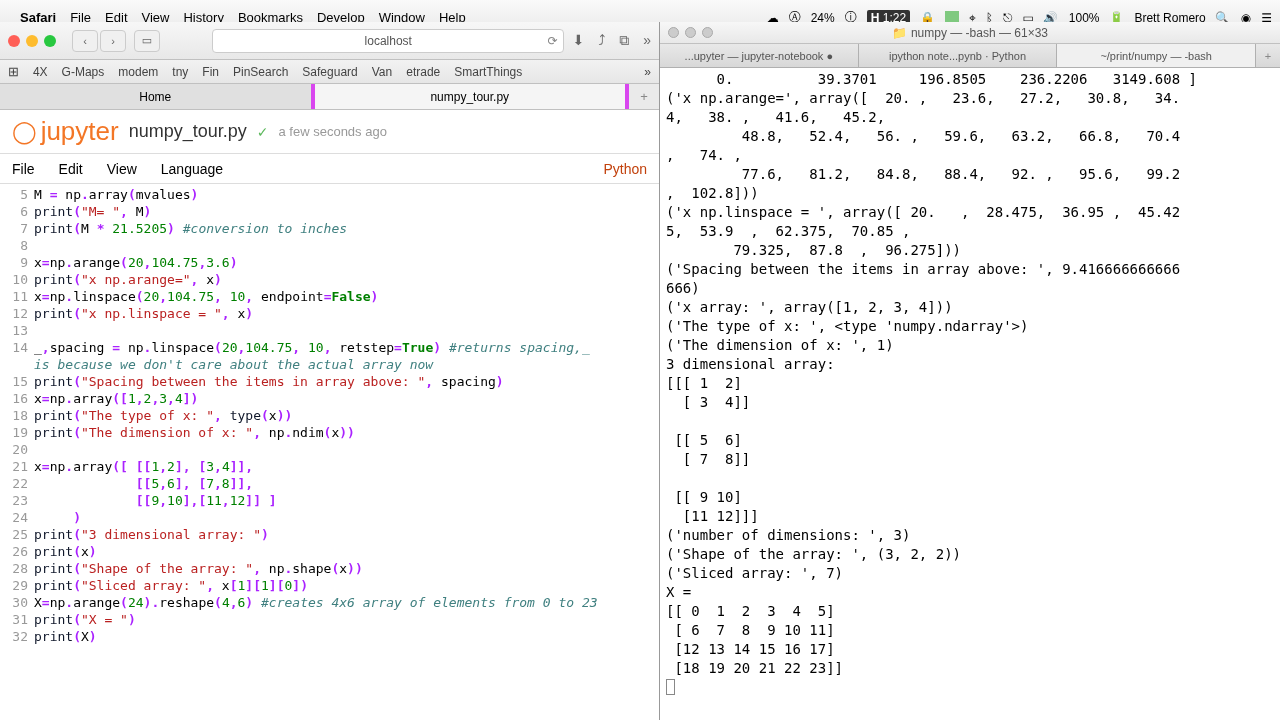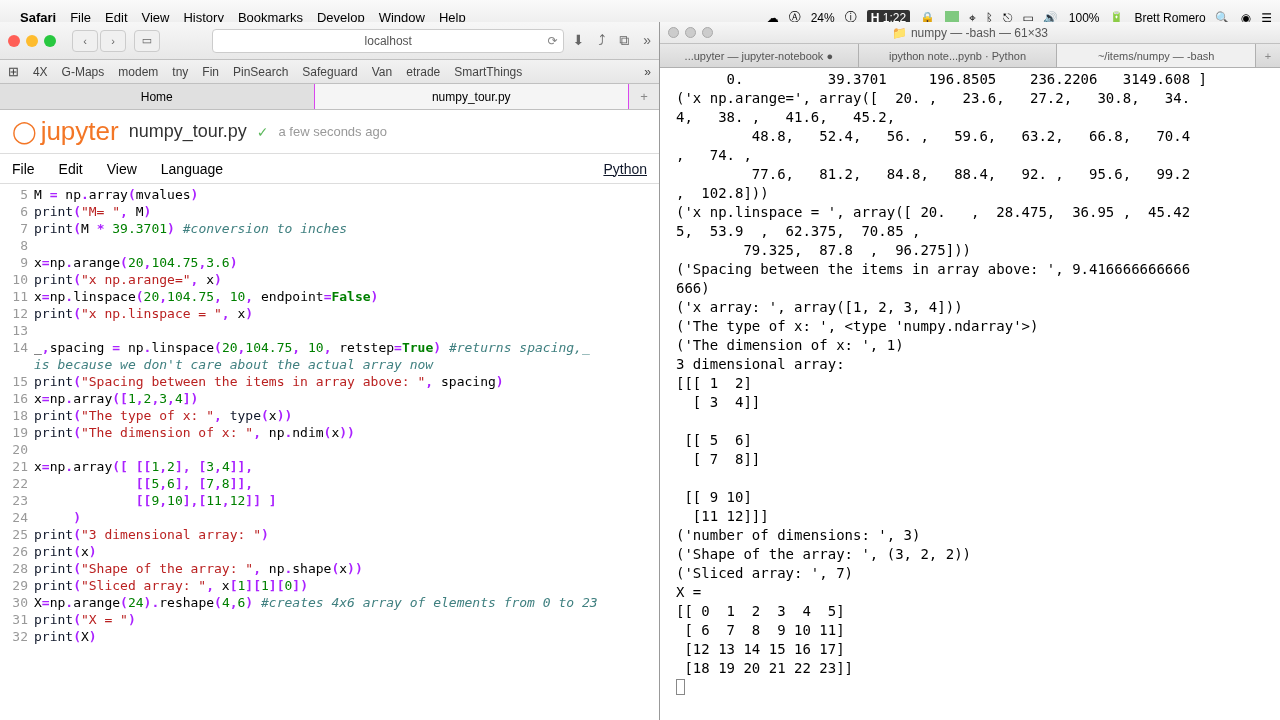--- a/index.html
+++ b/index.html
@@ -24,33 +24,33 @@
 .nav-btns { display: flex; gap: 2px; }
 .nav-btn { width: 26px; height: 22px; background: #f0f0f0; border: 1px solid #ccc; border-radius: 4px; display: flex; align-items: center; justify-content: center; font-size: 11px; color: #666; }
 .url-bar { flex: 1; height: 24px; background: #fff; border: 1px solid #ccc; border-radius: 4px; display: flex; align-items: center; justify-content: center; font-size: 12px; color: #555; position: relative; margin-left: 44px; }
 .url-bar .reload { position: absolute; right: 6px; color: #888; }
 .safari-icons { display: flex; gap: 14px; color: #666; font-size: 14px; }
 
 .fav-bar { height: 24px; background: linear-gradient(#f2f2f2, #e6e6e6); border-bottom: 1px solid #c0c0c0; display: flex; align-items: center; padding: 0 8px; gap: 14px; font-size: 12px; color: #444; }
 .fav-bar .grid-icon { font-size: 13px; }
 
 .jup-tabs { height: 26px; background: #eaeaea; display: flex; border-bottom: 1px solid #c0c0c0; }
-.jup-tab { flex: 1; display: flex; align-items: center; justify-content: center; font-size: 12px; border-right: 1px solid #d946ef; background: #e0e0e0; }
+.jup-tab { flex: 1; display: flex; align-items: center; justify-content: center; font-size: 12px; border-right: 4px solid #d946ef; background: #e0e0e0; }
 .jup-tab.active { background: #f5f5f5; }
 .jup-tab-add { width: 30px; display: flex; align-items: center; justify-content: center; color: #888; }
 
 .jup-header { height: 44px; display: flex; align-items: center; padding: 0 12px; gap: 10px; border-bottom: 1px solid #ddd; }
 .jup-logo { color: #f37626; font-size: 26px; font-weight: 300; display: flex; align-items: center; gap: 4px; }
 .jup-filename { font-size: 18px; color: #333; }
 .jup-check { color: #5cb85c; font-size: 14px; }
 .jup-saved { color: #999; font-size: 13px; }
 
 .jup-menu { height: 30px; display: flex; align-items: center; padding: 0 12px; gap: 24px; border-bottom: 1px solid #ddd; font-size: 14px; }
 .jup-menu .spacer { flex: 1; }
-.jup-menu .kernel { color: #0f172a; text-decoration: underline; }
+.jup-menu .kernel { color: #c2410c; }
 
 .code-area { flex: 1; background: #fff; overflow: hidden; font-family: Menlo, Monaco, monospace; font-size: 13px; line-height: 17px; padding-top: 2px; }
 .code-line { display: flex; }
 .gutter { width: 34px; text-align: right; color: #999; padding-right: 6px; user-select: none; }
 .code { white-space: pre; }
 .str { color: #ba2121; }
 .num { color: #008000; }
 .op { color: #aa22ff; font-weight: bold; }
 .bool { color: #008000; font-weight: bold; }
 .com { color: #408080; font-style: italic; }
@@ -62,21 +62,21 @@
 .term-title .tl { display: flex; gap: 6px; margin-right: auto; }
 .term-title .tl span { width: 11px; height: 11px; border-radius: 50%; background: #ccc; border: 1px solid #aaa; }
 .term-title .title-text { position: absolute; left: 50%; transform: translateX(-50%); display: flex; align-items: center; gap: 4px; }
 .folder-icon { color: #6db3f2; }
 
 .term-tabs { height: 24px; background: linear-gradient(#e8e8e8, #d8d8d8); display: flex; border-bottom: 1px solid #b0b0b0; font-size: 11px; }
 .term-tab { flex: 1; display: flex; align-items: center; justify-content: center; border-right: 1px solid #b0b0b0; color: #555; overflow: hidden; white-space: nowrap; padding: 0 4px; }
 .term-tab.active { background: #f0f0f0; }
 .term-tab-add { width: 24px; display: flex; align-items: center; justify-content: center; color: #888; }
 
-.term-body { flex: 1; background: #fff; font-family: Menlo, Monaco, monospace; font-size: 14px; line-height: 19px; padding: 2px 6px; white-space: pre; overflow: hidden; color: #000; margin-left: 10px; }
+.term-body { flex: 1; background: #fff; font-family: Menlo, Monaco, monospace; font-size: 14px; line-height: 19px; padding: 2px 6px; white-space: pre; overflow: hidden; color: #000; }
 .cursor { display: inline-block; width: 9px; height: 16px; border: 1px solid #888; vertical-align: text-bottom; }
 </style>
 </head>
 <body>
 
 <div class="menubar">
   <span class="apple"></span>
   <span class="app-name">Safari</span>
   <span class="menu-item">File</span>
   <span class="menu-item">Edit</span>
@@ -171,21 +171,21 @@
       <div class="code-line">
         <div class="gutter">5</div>
         <div class="code"><span>M </span><span class="op">=</span><span> np</span><span class="op">.</span><span>array</span><span class="op">(</span><span>mvalues</span><span class="op">)</span></div>
       </div>
       <div class="code-line">
         <div class="gutter">6</div>
         <div class="code"><span class="builtin">print</span><span class="op">(</span><span class="str">"M= "</span><span class="op">,</span><span> M</span><span class="op">)</span></div>
       </div>
       <div class="code-line">
         <div class="gutter">7</div>
-        <div class="code"><span class="builtin">print</span><span class="op">(</span><span>M </span><span class="op">*</span><span> </span><span class="num">39.3701</span><span class="op">)</span><span> </span><span class="com">#conversion to inches</span></div>
+        <div class="code"><span class="builtin">print</span><span class="op">(</span><span>M </span><span class="op">*</span><span> </span><span class="num">21.5205</span><span class="op">)</span><span> </span><span class="com">#conversion to inches</span></div>
       </div>
       <div class="code-line">
         <div class="gutter">8</div>
         <div class="code"></div>
       </div>
       <div class="code-line">
         <div class="gutter">9</div>
         <div class="code"><span>x</span><span class="op">=</span><span>np</span><span class="op">.</span><span>arange</span><span class="op">(</span><span class="num">20</span><span class="op">,</span><span class="num">104.75</span><span class="op">,</span><span class="num">3.6</span><span class="op">)</span></div>
       </div>
       <div class="code-line">
@@ -287,21 +287,21 @@
       <span></span>
     </div>
     <div class="title-text">
       <span class="folder-icon">📁</span>
       <span>numpy — -bash — 61×33</span>
     </div>
   </div>
   <div class="term-tabs">
     <div class="term-tab">...upyter — jupyter-notebook  ●</div>
     <div class="term-tab">ipython note...pynb · Python</div>
-    <div class="term-tab active">~/items/numpy — -bash</div>
+    <div class="term-tab active">~/print/numpy — -bash</div>
     <div class="term-tab-add">+</div>
   </div>
   <div class="term-body" id="term-body">      0.          39.3701     196.8505    236.2206   3149.608 ]
 ('x np.arange=', array([  20. ,   23.6,   27.2,   30.8,   34.
 4,   38. ,   41.6,   45.2,
          48.8,   52.4,   56. ,   59.6,   63.2,   66.8,   70.4
 ,   74. ,
          77.6,   81.2,   84.8,   88.4,   92. ,   95.6,   99.2
 ,  102.8]))
 ('x np.linspace = ', array([ 20.   ,  28.475,  36.95 ,  45.42

